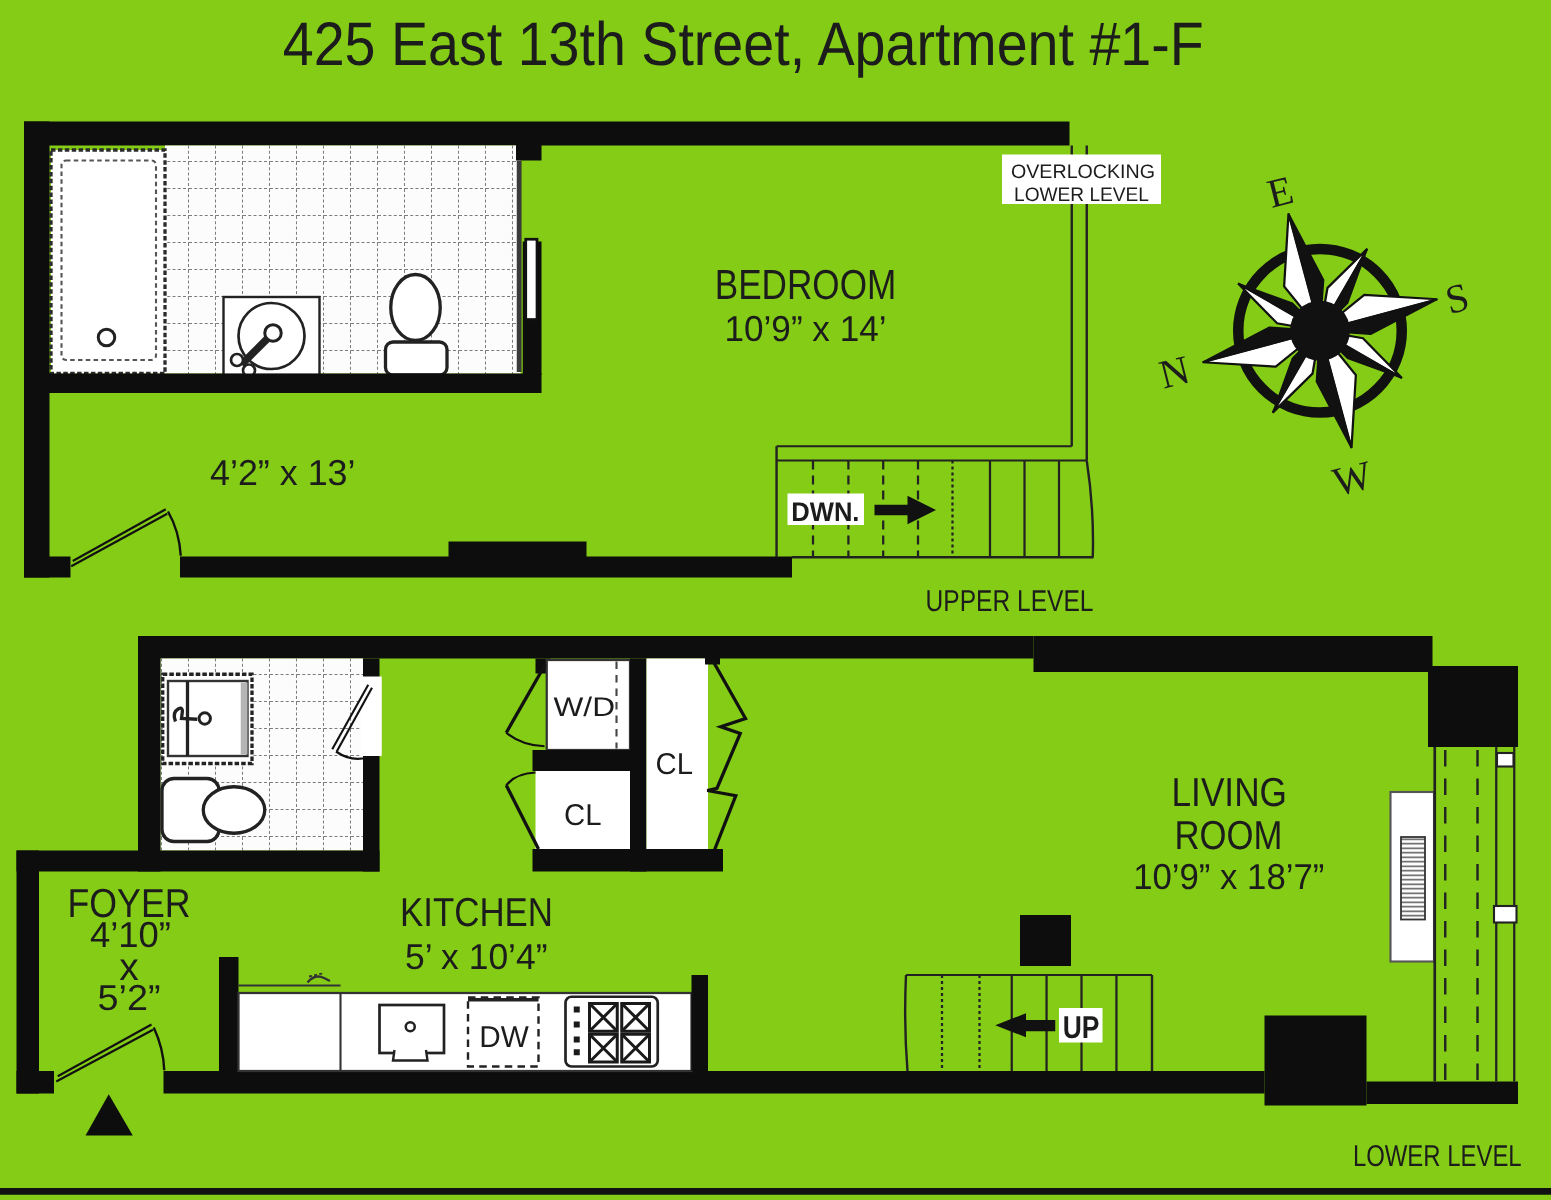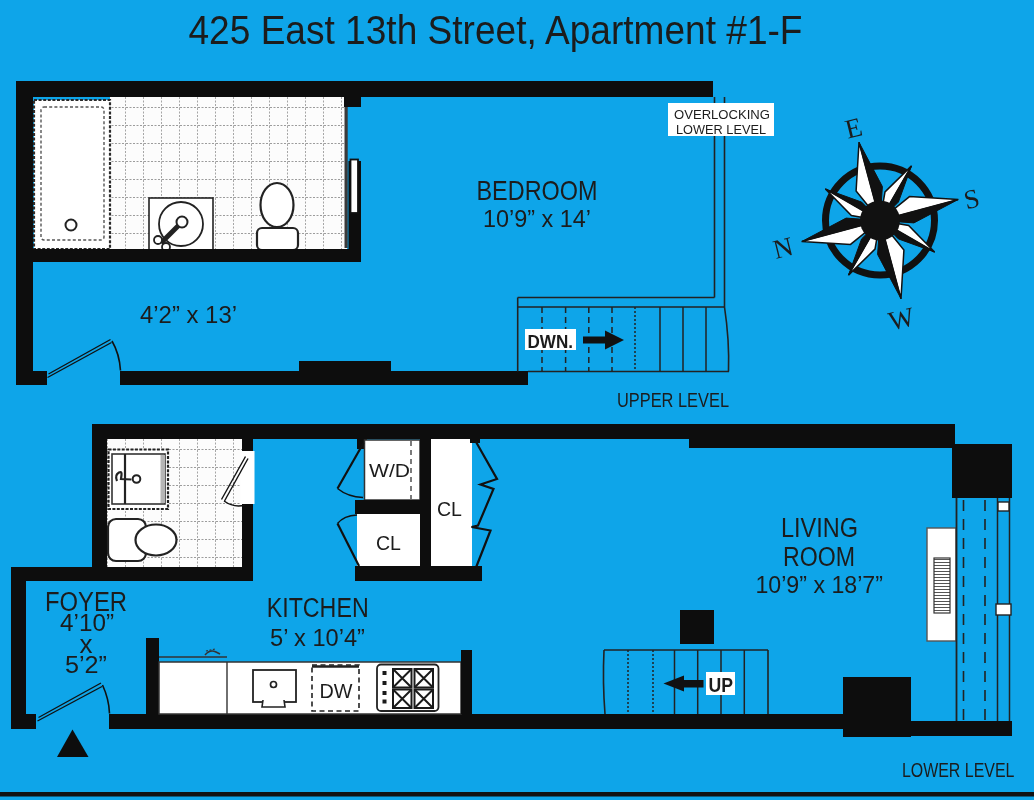--- a/index.html
+++ b/index.html
@@ -1,16 +1,16 @@
 <!DOCTYPE html>
 <html><head>
 <meta charset="utf-8">
 <style>
 html,body{margin:0;padding:0;background:#fff;}
-#page{position:relative;width:1034px;height:800px;background:#0ea5e9;overflow:hidden;}
+#page{position:relative;width:1034px;height:800px;background:#84cc16;overflow:hidden;}
 svg text{font-family:"Liberation Sans",sans-serif;fill:#1c1c1c;}
 </style>
 </head>
 <body>
 <div id="page">
 <svg width="1034" height="800" viewBox="0 0 1034 800">
   <defs>
     <pattern id="tile" width="18" height="18" patternUnits="userSpaceOnUse">
       <rect width="18" height="18" fill="#fcfcfc"></rect>
       <path d="M18 0 V18 M0 18 H18" stroke="#7d7d7d" stroke-width="1.35" stroke-dasharray="2,1.5" fill="none"></path>

